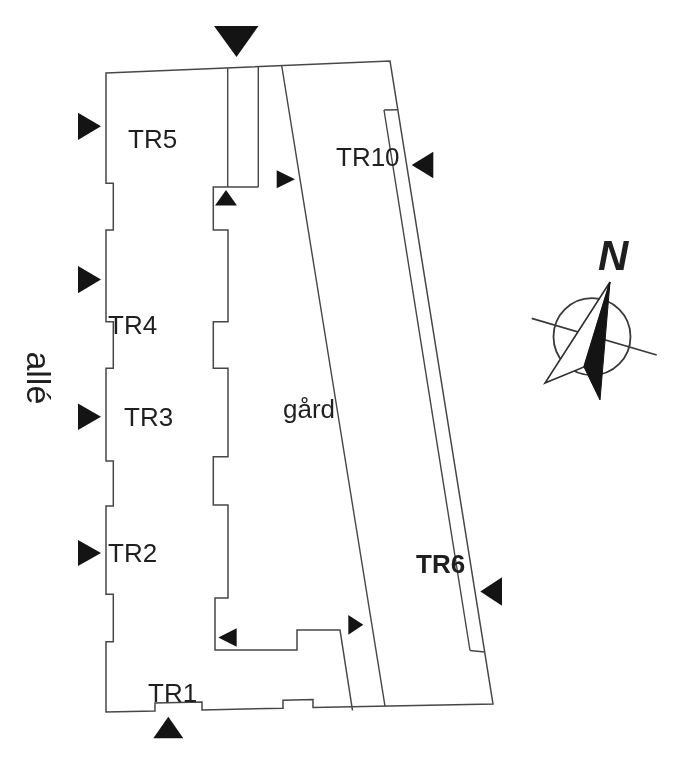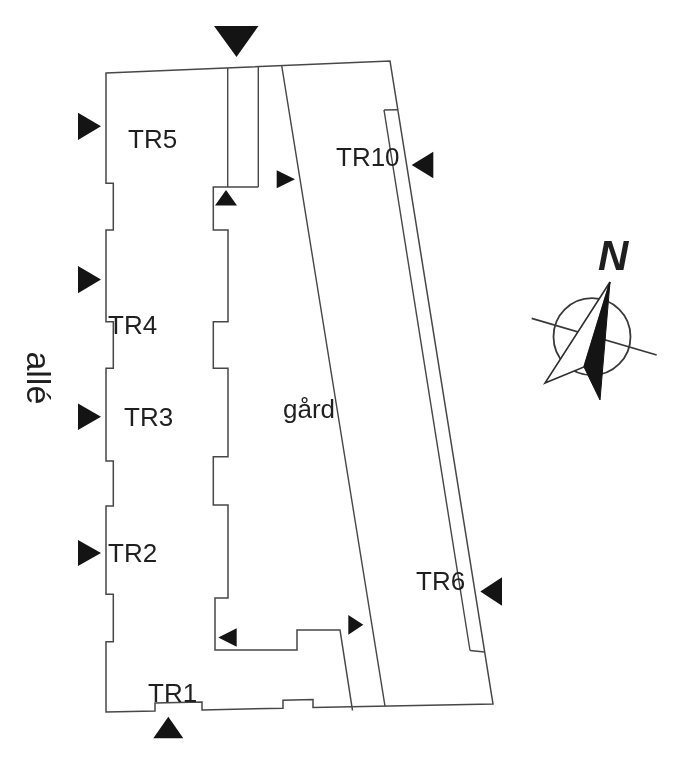--- a/index.html
+++ b/index.html
@@ -89,18 +89,18 @@
   </svg>
 
   <div class="lbl lbl-street" style="left:-4px;top:360px;">allé</div>
 
   <div class="lbl" style="left:108px;top:126px;padding-left:20px;">TR5</div>
   <div class="lbl" style="left:108px;top:276px;margin-top:36px;">TR4</div>
   <div class="lbl" style="left:108px;top:404px;padding-left:16px;">TR3</div>
   <div class="lbl" style="left:108px;top:540px;">TR2</div>
   <div class="lbl" style="left:148px;top:672px;margin-top:8px;">TR1</div>
   <div class="lbl" style="left:336px;top:144px;">TR10</div>
-  <div class="lbl" style="left:416px;top:568px;">TR6</div>
+  <div class="lbl" style="left:416px;top:551px;font-weight:bold;">TR6</div>
 
   <div class="lbl" style="left:251px;top:396px;margin-left:32px;">gård</div>
 
   <div class="lbl lbl-north" style="left:598px;top:234px;">N</div>
 </div>
 
 </body></html>

